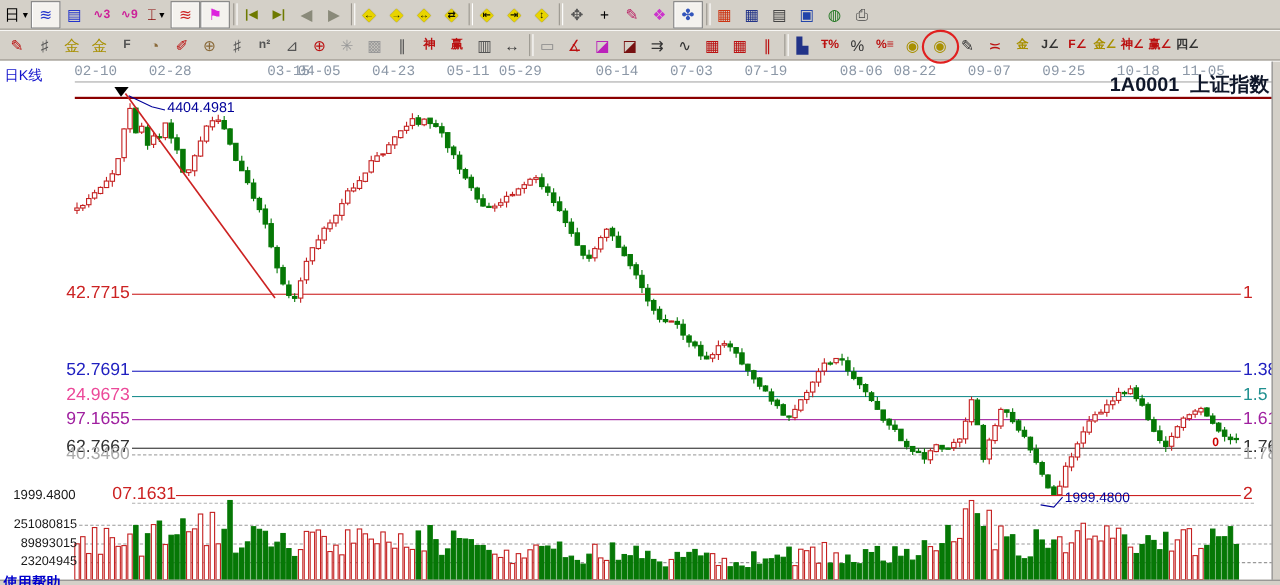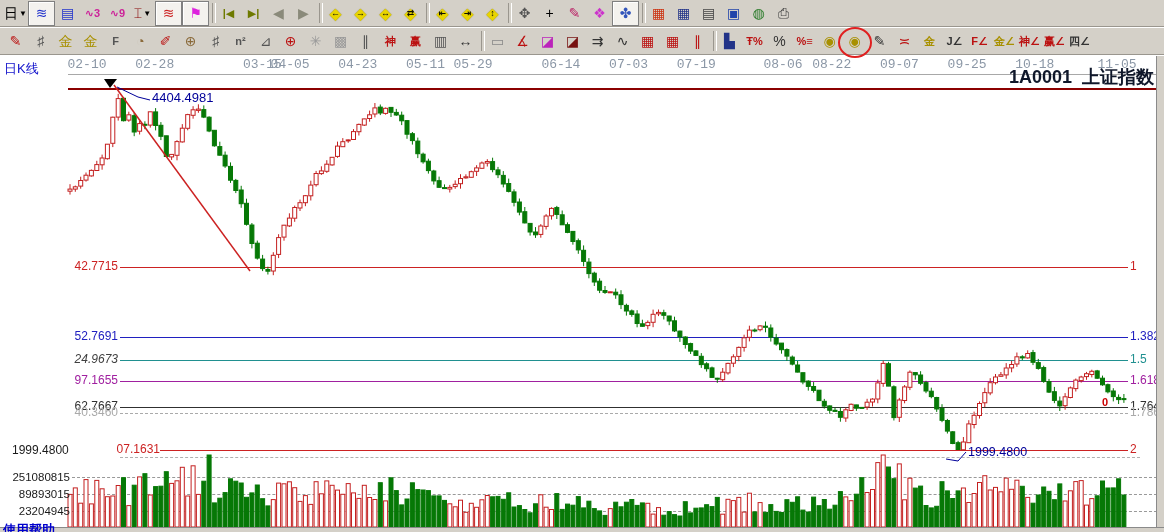--- a/index.html
+++ b/index.html
@@ -31,21 +31,21 @@
   .tsep::after{content:"";position:absolute;left:3px;top:1px;bottom:1px;width:2px;
     border-left:1px solid #9a968e;border-right:1px solid #ffffff;}
   .hl-ellipse{
     position:absolute;left:-4px;top:-3px;width:30px;height:27px;
     border:2px solid #e02020;border-radius:50%;pointer-events:none;z-index:9;
   }
   
   #chart-area{position:absolute;left:0;top:56px;width:1157px;height:471px;background:#fff;}
   #plot{position:absolute;left:0;top:0;width:1164px;height:532px;z-index:2;pointer-events:none;}
   .lvl-line{position:absolute;height:0;z-index:1;}
-  .lvl-left,.lvl-right,.vol-lbl,.date-lbl{position:absolute;z-index:3;font-size:12px;line-height:13px;}
+  .lvl-left,.lvl-right,.vol-lbl,.date-lbl{position:absolute;z-index:3;font-size:16px;line-height:13px;}
   .lvl-left{width:62px;text-align:right;}
   .vol-lbl{width:58px;text-align:right;color:#1a1a1a;font-size:11.5px;}
   .date-lbl{width:44px;text-align:center;color:#8b97a6;font-size:13px;top:58px;font-family:Liberation Mono, monospace;}
   #axis-line{position:absolute;left:68px;top:74px;width:1089px;border-top:1px solid #a8a8a8;z-index:1;}
   #period-label{position:absolute;left:4px;top:60px;color:#1313cc;font-size:13px;z-index:3;}
   #instrument{position:absolute;right:10px;top:65px;color:#0f172a;font-size:18px;font-weight:bold;z-index:3;white-space:nowrap;}
   #instrument .code{margin-right:10px;}
   #peak-label{position:absolute;left:152px;top:90px;color:#000099;font-size:13px;z-index:4;}
   #low-label{position:absolute;left:968px;top:445px;color:#000099;font-size:12.5px;z-index:4;}
   #zero-marker{position:absolute;left:1102px;top:396px;color:#cc0000;font-size:11px;font-weight:bold;z-index:4;}
@@ -315,30 +315,30 @@
     <div class="date-lbl" style="left: 403.5px;">05-11</div>
     <div class="date-lbl" style="left: 451px;">05-29</div>
     <div class="date-lbl" style="left: 538.9px;">06-14</div>
     <div class="date-lbl" style="left: 606.6px;">07-03</div>
     <div class="date-lbl" style="left: 674.3px;">07-19</div>
     <div class="date-lbl" style="left: 761px;">08-06</div>
     <div class="date-lbl" style="left: 809.7px;">08-22</div>
     <div class="date-lbl" style="left: 877.4px;">09-07</div>
     <div class="date-lbl" style="left: 945.1px;">09-25</div>
     <div class="date-lbl" style="left: 1012.8px;">10-18</div>
-    <div class="date-lbl" style="left: 1095px;">11-05</div>
+    <div class="date-lbl" style="left: 1072px;">11-05</div>
     <div class="lvl-line" style="left: 68px; width: 1089px; top: 88px; border-top: 2px solid rgb(139, 0, 0);"></div>
     <div class="lvl-line" style="left: 120px; width: 1008px; top: 267px; border-top: 1px solid rgb(204, 34, 34);"></div>
     <div class="lvl-left" style="left: 56px; top: 260px; color: rgb(204, 34, 34);">42.7715</div>
     <div class="lvl-right" style="left: 1130px; top: 260px; color: rgb(204, 34, 34);">1</div>
     <div class="lvl-line" style="left: 120px; width: 1008px; top: 337px; border-top: 1px solid rgb(32, 32, 192);"></div>
     <div class="lvl-left" style="left: 56px; top: 330px; color: rgb(32, 32, 192);">52.7691</div>
     <div class="lvl-right" style="left: 1130px; top: 330px; color: rgb(32, 32, 192);">1.382</div>
     <div class="lvl-line" style="left: 120px; width: 1008px; top: 360px; border-top: 1px solid rgb(32, 144, 144);"></div>
-    <div class="lvl-left" style="left: 56px; top: 353px; color: #404040; font-style: italic;">24.9673</div>
+    <div class="lvl-left" style="left: 56px; top: 353px; color: #ec4899;">24.9673</div>
     <div class="lvl-right" style="left: 1130px; top: 353px; color: rgb(32, 144, 144);">1.5</div>
     <div class="lvl-line" style="left: 120px; width: 1008px; top: 381px; border-top: 1px solid rgb(160, 32, 160);"></div>
     <div class="lvl-left" style="left: 56px; top: 374px; color: rgb(160, 32, 160);">97.1655</div>
     <div class="lvl-right" style="left: 1130px; top: 374px; color: rgb(160, 32, 160);">1.618</div>
     <div class="lvl-line" style="left: 120px; width: 1008px; top: 407px; border-top: 1px solid rgb(48, 48, 48);"></div>
     <div class="lvl-left" style="left: 56px; top: 400px; color: rgb(48, 48, 48);">62.7667</div>
     <div class="lvl-right" style="left: 1130px; top: 400px; color: rgb(48, 48, 48);">1.764</div>
     <div class="lvl-line" style="left: 120px; width: 1008px; top: 413px; border-top: 1px dashed rgb(170, 170, 170);"></div>
     <div class="lvl-left" style="left: 56px; top: 406px; color: rgb(170, 170, 170);">40.3460</div>
     <div class="lvl-right" style="left: 1130px; top: 406px; color: rgb(170, 170, 170);">1.786</div>

